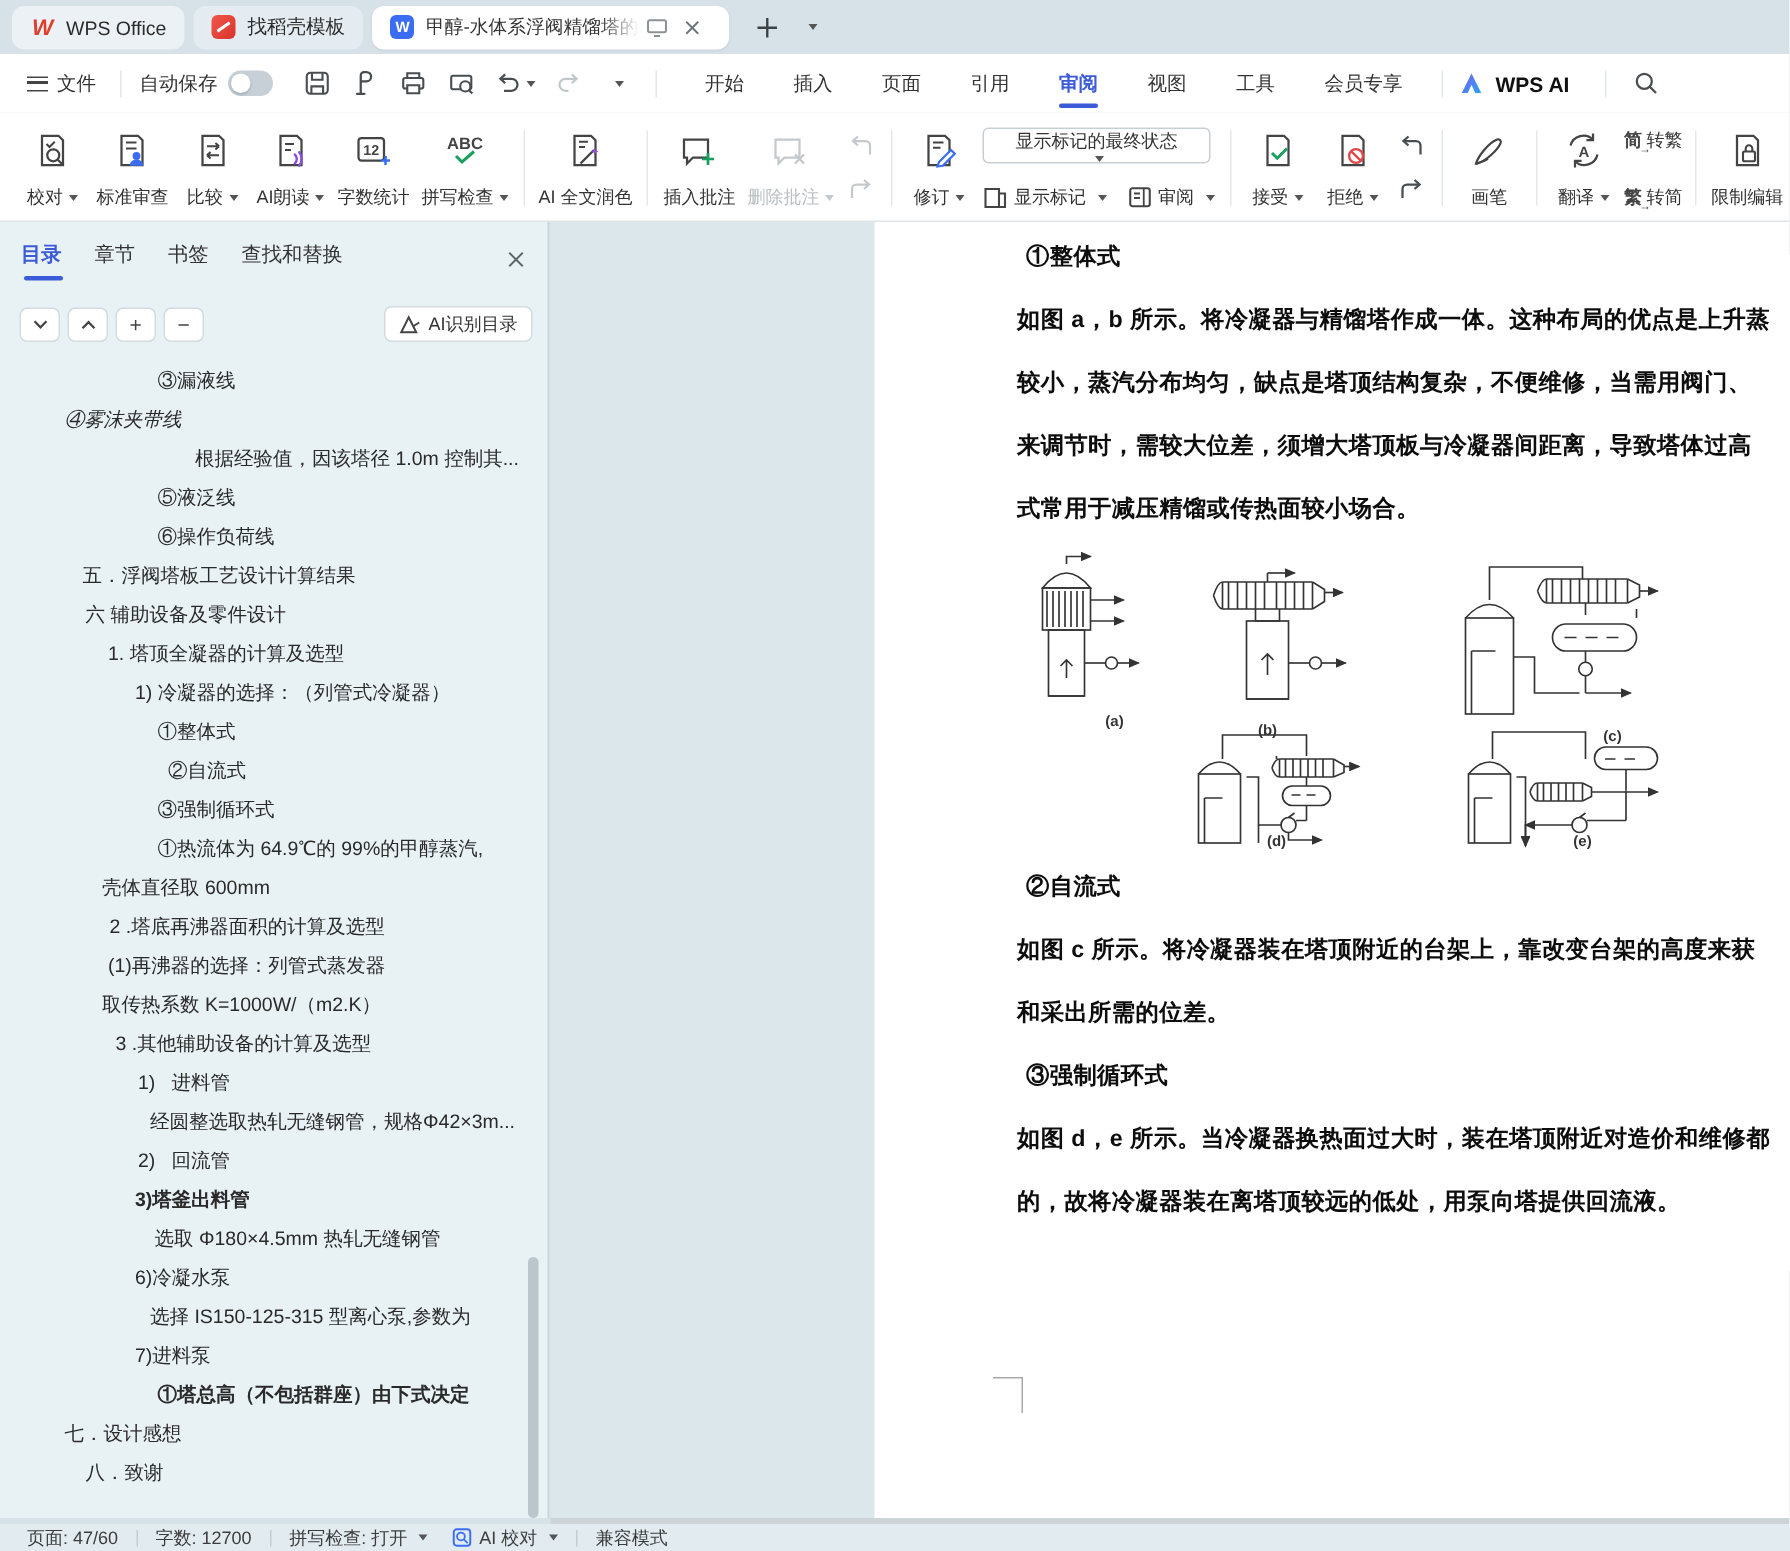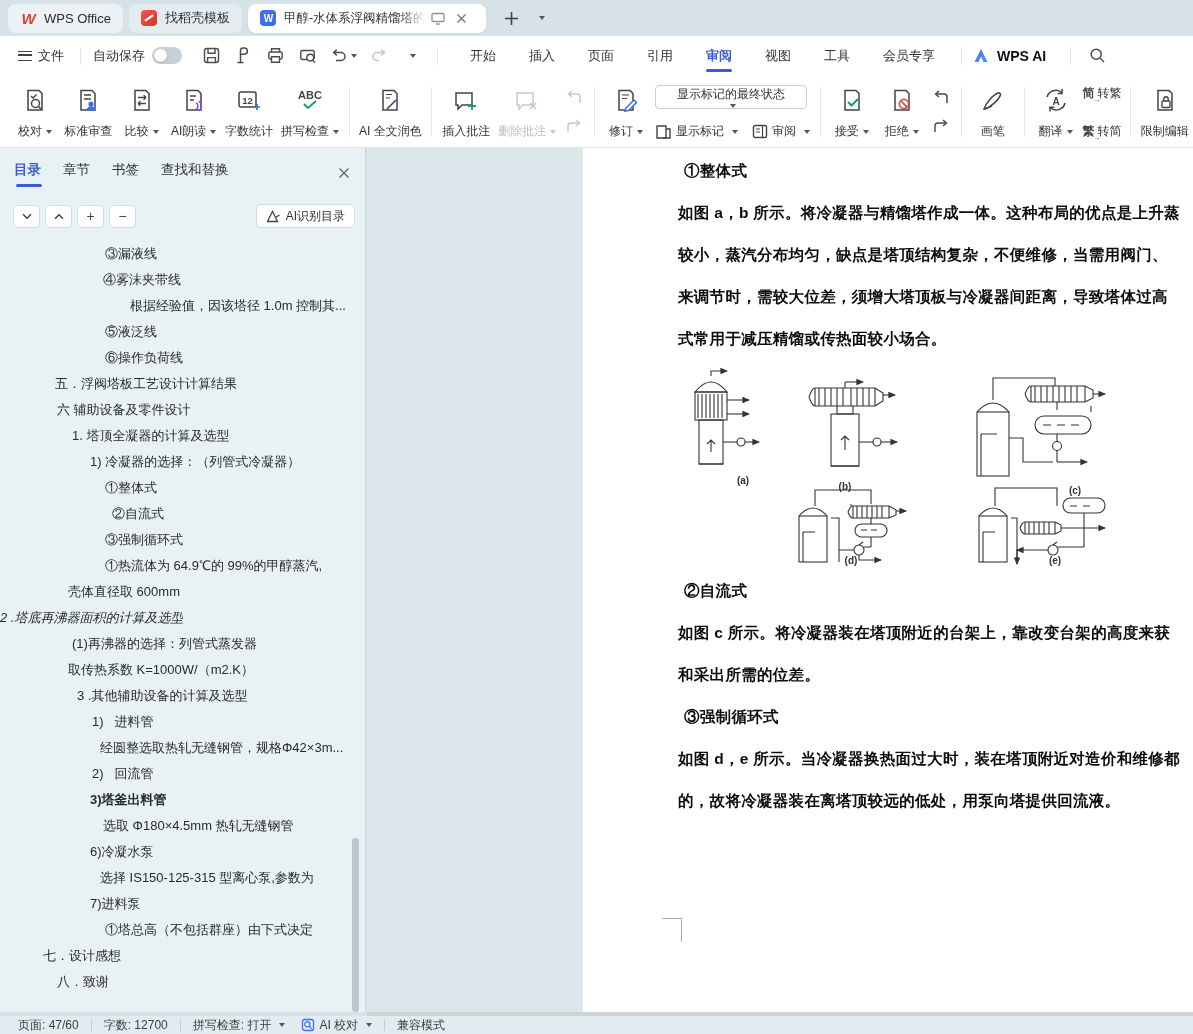--- a/index.html
+++ b/index.html
@@ -518,21 +518,21 @@
           </svg>
         <span>AI识别目录</span>
       </span>
     </div>
     <div class="toc-tree" id="toc-tree">
         <div class="toc-row">
           <span class="toc-label" style="padding-left: 105px;">③漏液线</span>
         </div>
         <div class="toc-row">
           <span class="toc-caret" style="left: 87px;"></span>
-          <span class="toc-label" style="padding-left: 103px;">④雾沫夹带线</span>
+          <span class="toc-label" style="padding-left: 43px; font-style: italic;">④雾沫夹带线</span>
         </div>
         <div class="toc-row">
           <span class="toc-label" style="padding-left: 130px;">根据经验值，因该塔径 1.0m 控制其...</span>
         </div>
         <div class="toc-row">
           <span class="toc-label" style="padding-left: 105px;">⑤液泛线</span>
         </div>
         <div class="toc-row">
           <span class="toc-label" style="padding-left: 105px;">⑥操作负荷线</span>
         </div>
@@ -561,21 +561,21 @@
           <span class="toc-label" style="padding-left: 105px;">③强制循环式</span>
         </div>
         <div class="toc-row">
           <span class="toc-label" style="padding-left: 105px;">①热流体为 64.9℃的 99%的甲醇蒸汽,</span>
         </div>
         <div class="toc-row">
           <span class="toc-label" style="padding-left: 68px;">壳体直径取 600mm</span>
         </div>
         <div class="toc-row">
           <span class="toc-caret" style="left: 57px;"></span>
-          <span class="toc-label" style=" font-style: italic;">2 .塔底再沸器面积的计算及选型</span>
+          <span class="toc-label" style="padding-left: 73px;">2 .塔底再沸器面积的计算及选型</span>
         </div>
         <div class="toc-row">
           <span class="toc-label" style="padding-left: 72px;">(1)再沸器的选择：列管式蒸发器</span>
         </div>
         <div class="toc-row">
           <span class="toc-label" style="padding-left: 68px;">取传热系数 K=1000W/（m2.K）</span>
         </div>
         <div class="toc-row">
           <span class="toc-caret" style="left: 61px;"></span>
           <span class="toc-label" style="padding-left: 77px;">3 .其他辅助设备的计算及选型</span>
@@ -602,21 +602,21 @@
           <span class="toc-label" style="padding-left: 90px;">6)冷凝水泵</span>
         </div>
         <div class="toc-row">
           <span class="toc-label" style="padding-left: 100px;">选择 IS150-125-315 型离心泵,参数为</span>
         </div>
         <div class="toc-row">
           <span class="toc-caret" style="left: 74px;"></span>
           <span class="toc-label" style="padding-left: 90px;">7)进料泵</span>
         </div>
         <div class="toc-row">
-          <span class="toc-label" style="padding-left: 105px;">①塔总高（不包括群座）由下式决定</span>
+          <span class="toc-label" style="padding-left: 105px; font-weight: bold;">①塔总高（不包括群座）由下式决定</span>
         </div>
         <div class="toc-row">
           <span class="toc-label" style="padding-left: 43px;">七．设计感想</span>
         </div>
         <div class="toc-row">
           <span class="toc-label" style="padding-left: 57px;">八．致谢</span>
         </div>
       </div>
     <div class="sb-scroll"></div>
   </div>

